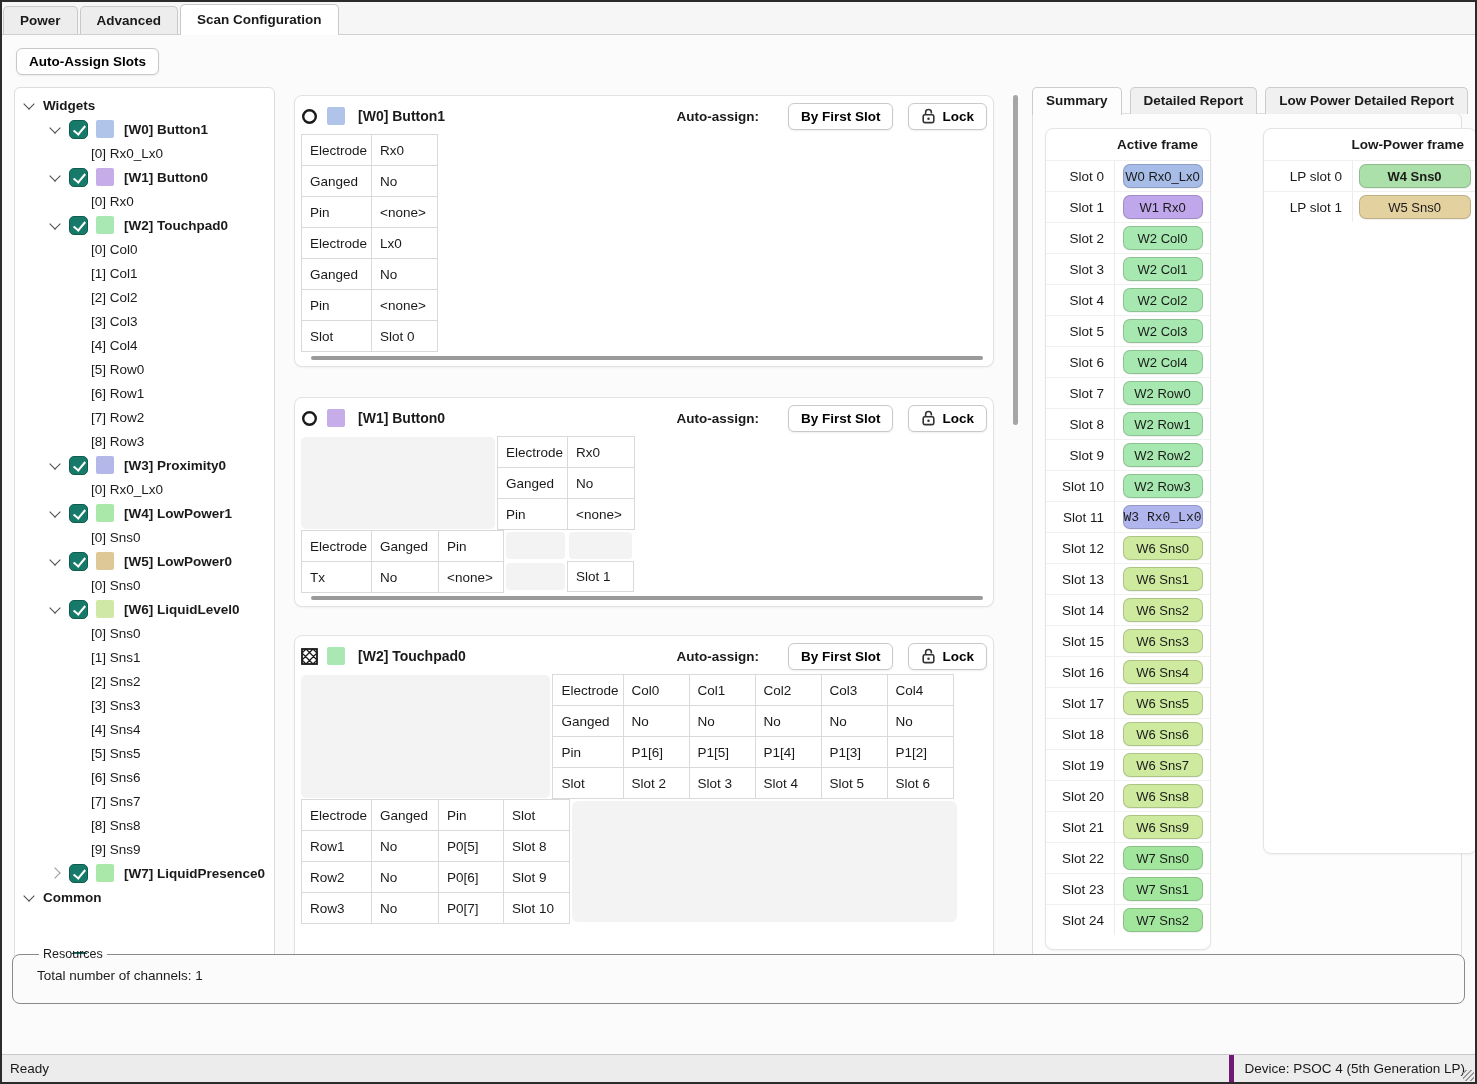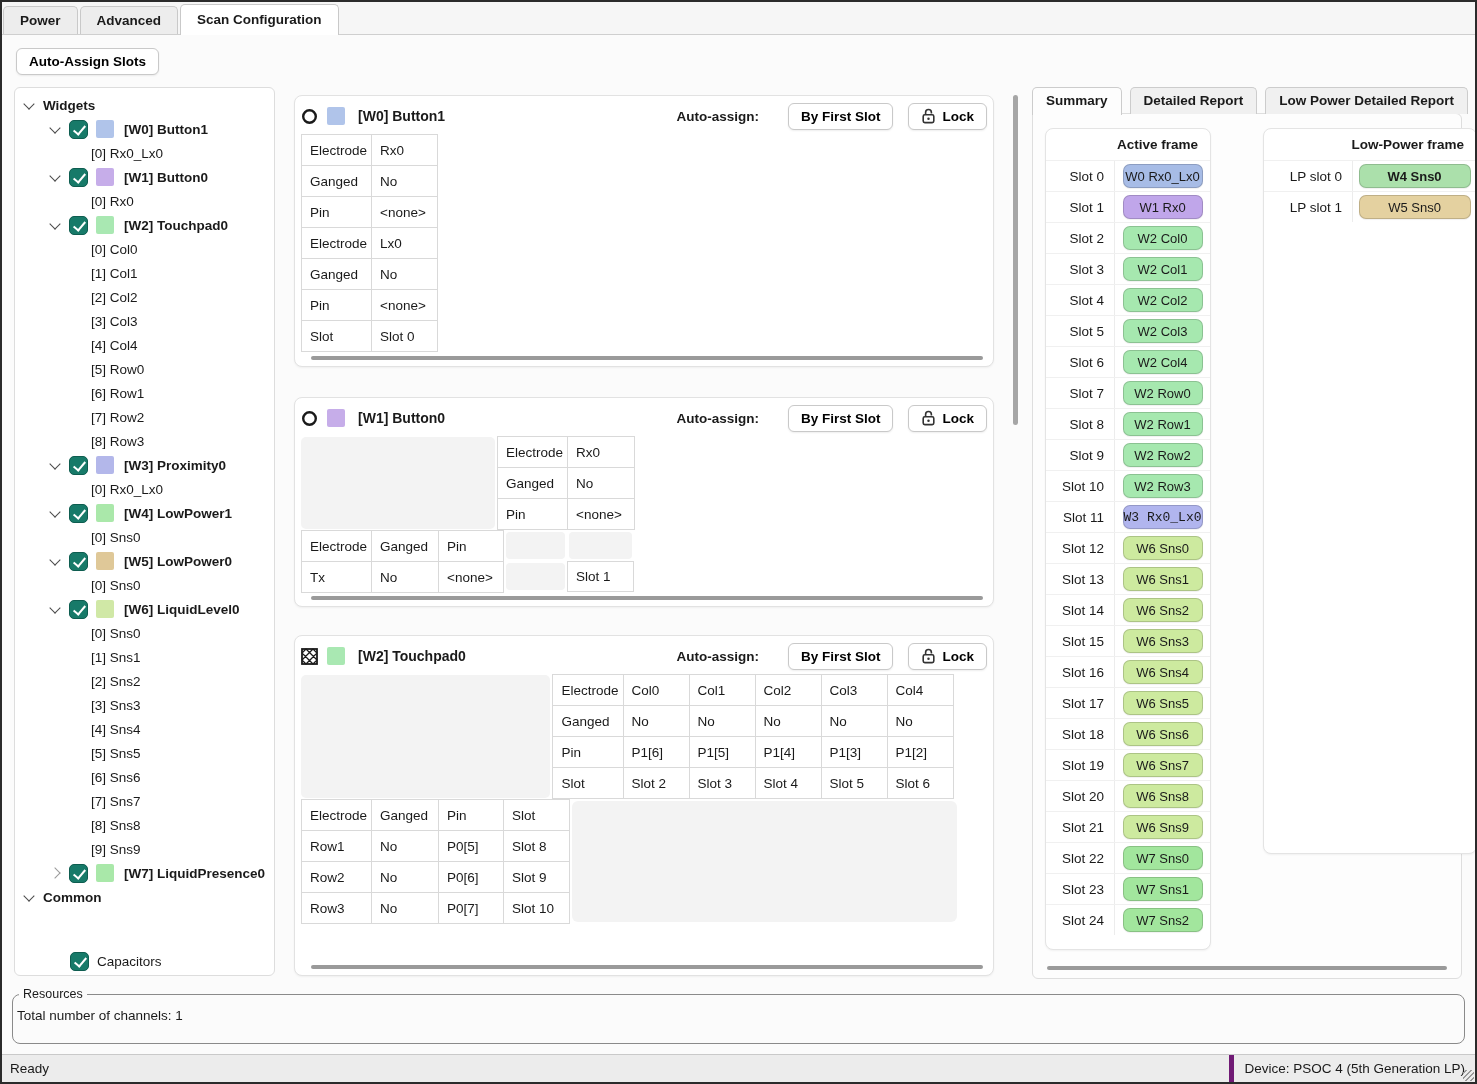--- a/index.html
+++ b/index.html
@@ -88,22 +88,22 @@
   .af .slabel { width:68px; flex:0 0 68px; }
   .lp .slabel { width:88px; flex:0 0 88px; }
   .pcell { flex:1; height:100%; display:flex; align-items:center; justify-content:center;
            border-left:1px solid #ececec; }
   .pill { display:flex; align-items:center; justify-content:center; height:24px; border-radius:7px;
           border:1px solid rgba(0,0,0,.16); box-shadow:0 1px 1px rgba(0,0,0,.06); font-size:13px; }
   .af .pill { width:80px; }
   .lp .pill { width:112px; }
 
   
-  fieldset.resources { position:absolute; left:10px; right:10px; top:952px; height:57px;
-           border:1.5px solid #8a8a8a; border-radius:8px; padding:4px 12px 0 4px; background:#fbfbfb; }
+  fieldset.resources { position:absolute; left:10px; right:10px; top:912px; height:57px;
+           border:1.5px solid #8a8a8a; border-radius:8px; padding:4px 12px 0 24px; background:#fbfbfb; }
   fieldset.resources legend { font-size:12.5px; padding:0 4px; margin-left:2px; }
   .res-text { font-size:13.5px; margin-top:3px; }
 
   .statusbar { position:absolute; left:0; right:0; bottom:0; height:28px; background:#ececec;
                border-top:1px solid #c9c9c9; display:flex; align-items:center; justify-content:space-between;
                font-size:13.5px; padding-left:8px; }
   .status-right { height:100%; display:flex; align-items:center; border-left:5px solid #701a75;
                   padding:12px 10px;text-align:center; }
   .grip { position:absolute; right:1px; bottom:1px; width:11px; height:11px;
           background:repeating-linear-gradient(135deg, transparent 0 2px, #9a9a9a 2px 3.5px); }

